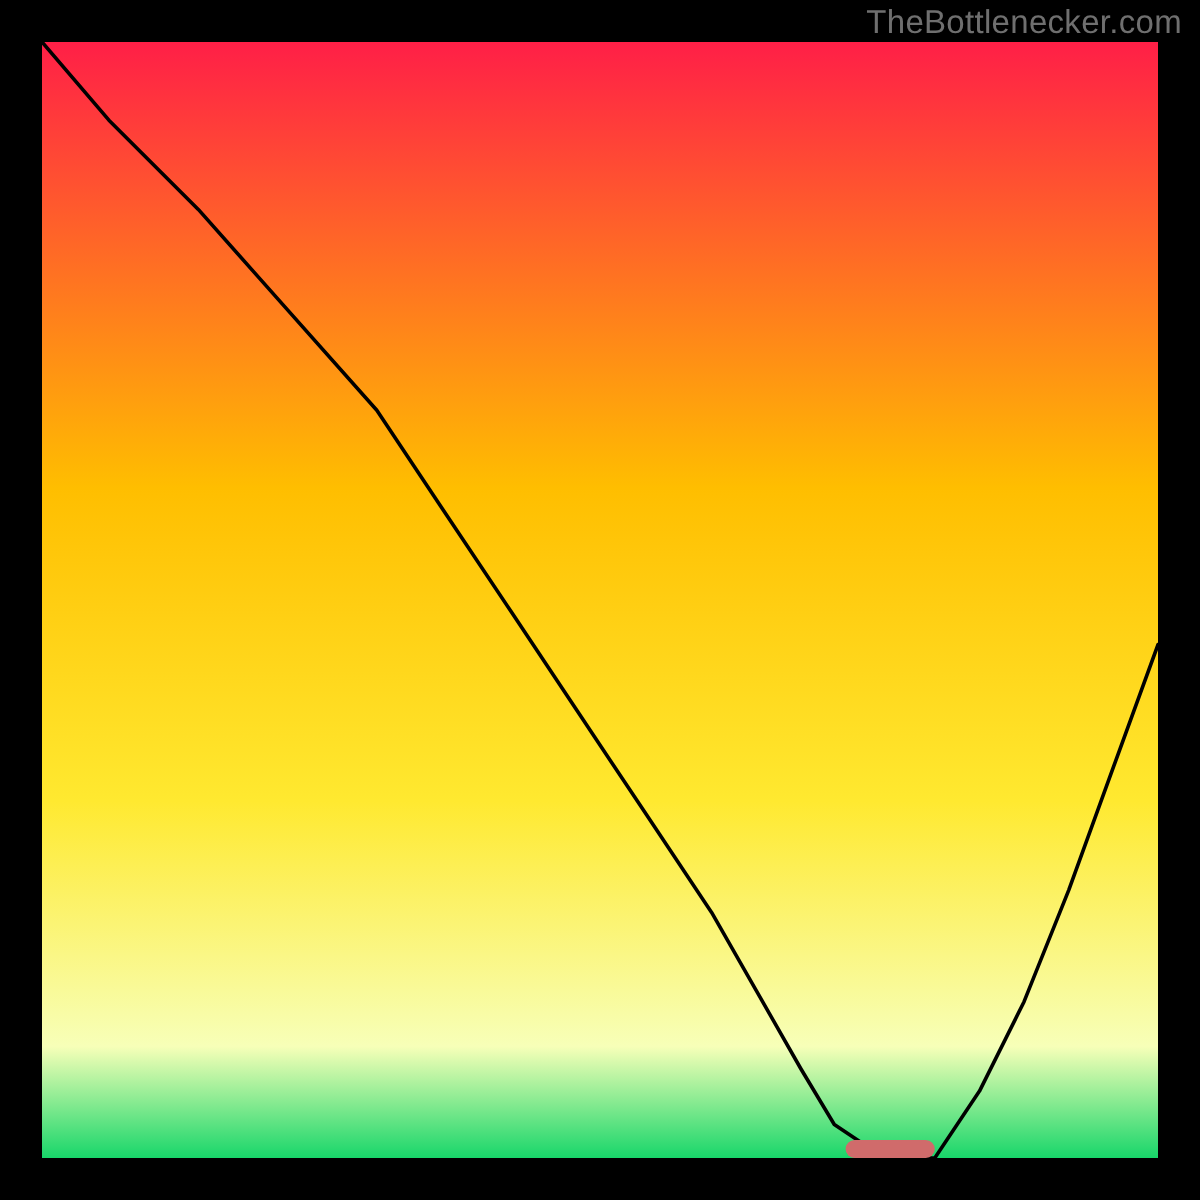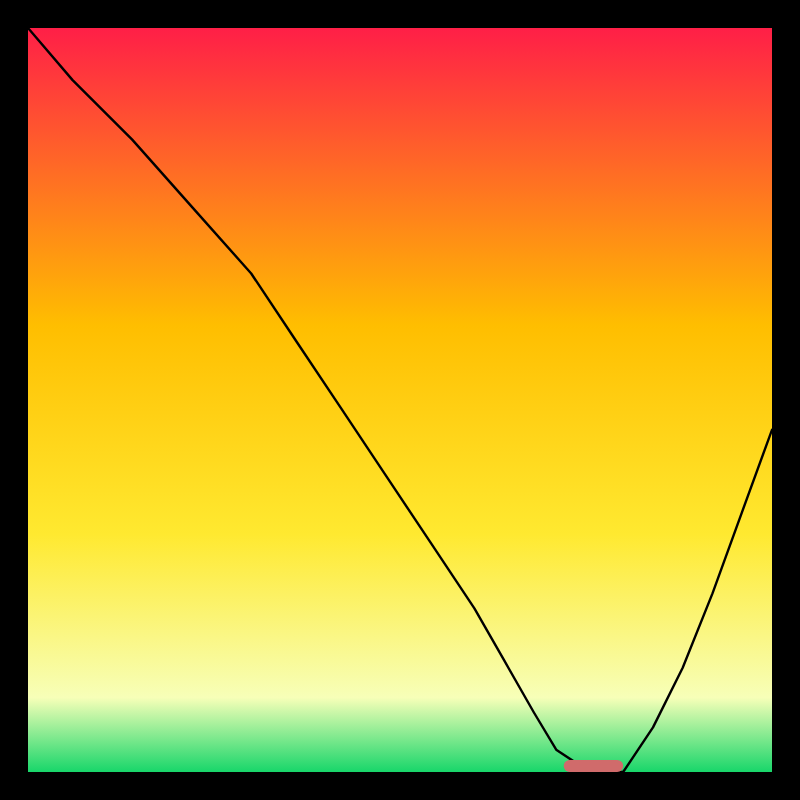--- a/index.html
+++ b/index.html
@@ -41,20 +41,21 @@
     top: 0;
     width: 744px;
     height: 744px;
     display: block;
   }
 </style>
 </head>
 <body>
 
 <div class="container">
+  <div class="watermark">TheBottlenecker.com</div>
 
   <div class="plot-frame">
     <svg class="chart-svg" viewBox="0 0 744 744" preserveAspectRatio="none">
       <defs>
         <linearGradient id="bgGrad" x1="0" y1="0" x2="0" y2="1">
           <stop id="g0" offset="0%" stop-color="#ff1f47"></stop>
           <stop id="g1" offset="40%" stop-color="#ffbe00"></stop>
           <stop id="g2" offset="68%" stop-color="#ffe930"></stop>
           <stop id="g3" offset="90%" stop-color="#f7ffb8"></stop>
           <stop id="g4" offset="100%" stop-color="#18d66a"></stop>

